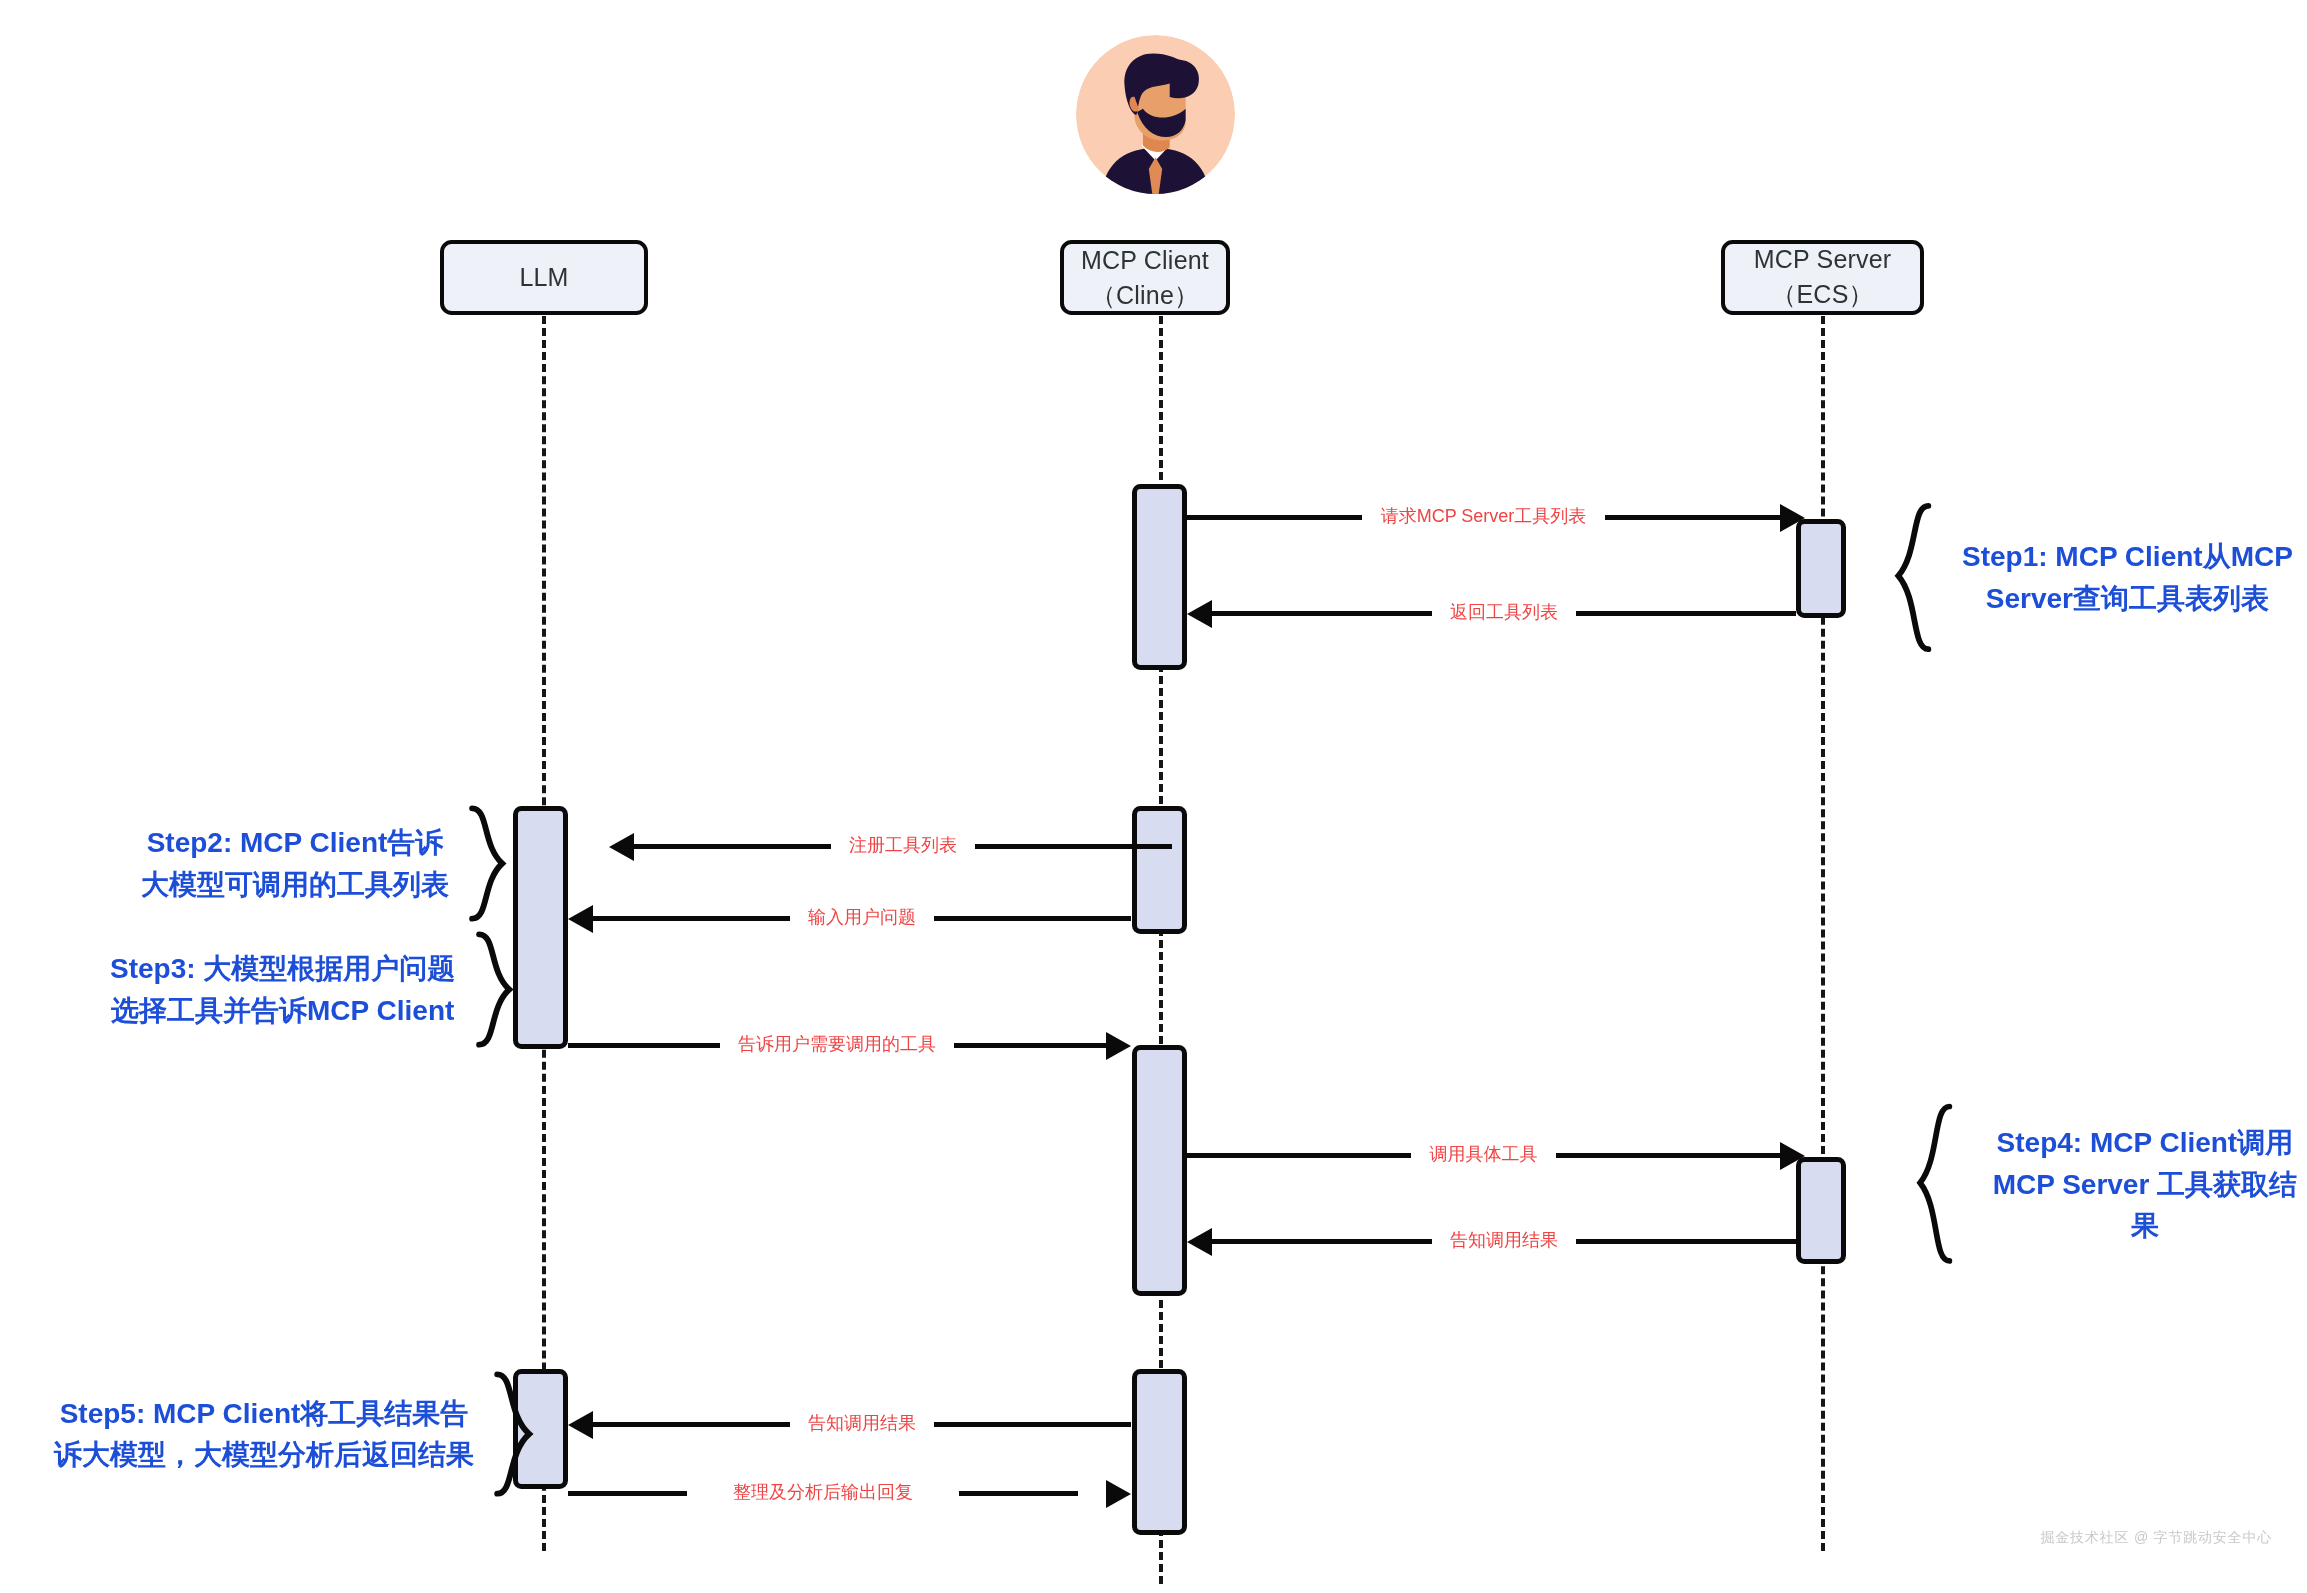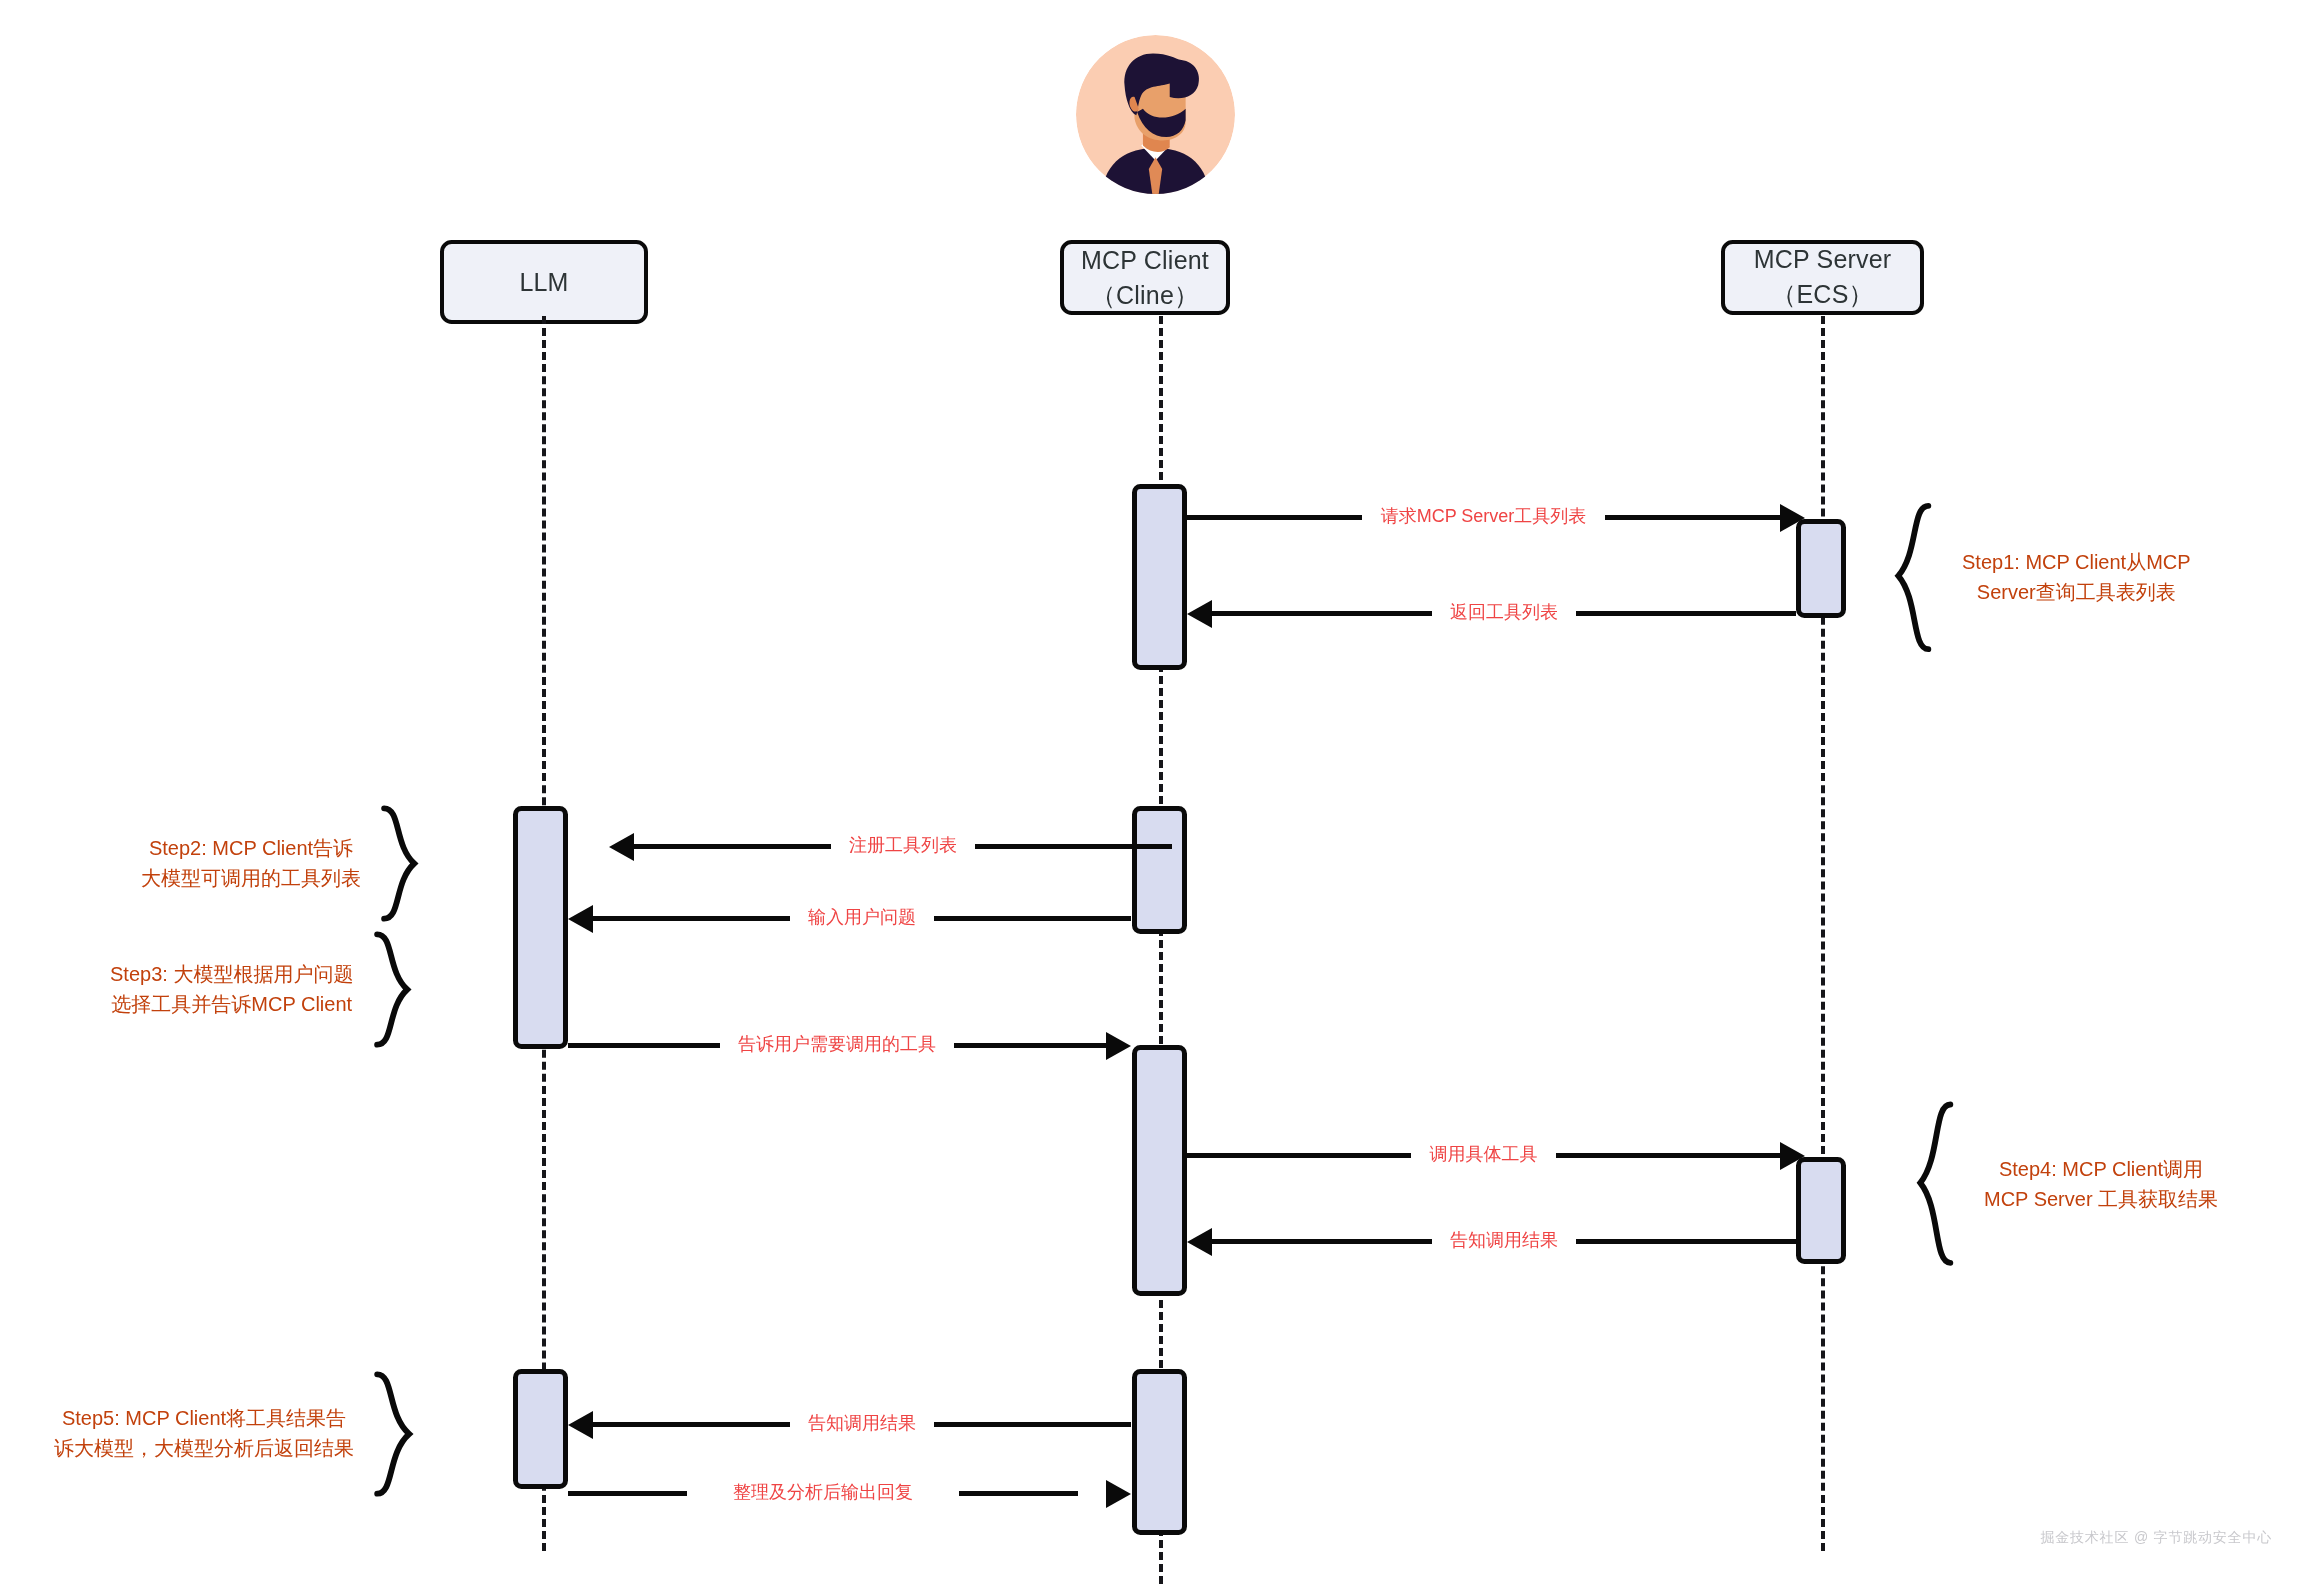--- a/index.html
+++ b/index.html
@@ -99,23 +99,23 @@
     border-right: 25px solid #0a0a0a;
   }
 
   
   .step-note {
     position: absolute;
     display: flex;
     align-items: center;
   }
   .step-note .note-text {
-    font-size: 20px;
-    font-weight: normal;
-    color: #c2410c;
+    font-size: 28px;
+    font-weight: bold;
+    color: #1d4ed8;
     line-height: 1.48;
     white-space: pre-line;
   }
   .step-note.right-of-brace .note-text { text-align: center; padding-left: 22px; }
   .step-note.left-of-brace .note-text  { text-align: center; padding-right: 18.4px; }
 
   
   .watermark {
     position: absolute;
     right: 35px;
@@ -153,21 +153,21 @@
 
         <path d="M73 92 C80 112 92 122 108 122 C120 122 129 114 131 102 L131 88 C118 100 92 104 80 88 Z" fill="#1d1235"></path>
 
         <path d="M58 60 C56 38 70 22 92 22 C110 22 118 28 126 30 C142 32 150 46 146 60 C142 74 126 78 112 74 L112 58 C100 62 84 60 78 72 C74 80 74 92 72 96 C64 92 59 76 58 60 Z" fill="#1d1235"></path>
 
         <path d="M70 74 C64 72 62 82 66 88 C69 93 74 92 75 88 Z" fill="#e0864f"></path>
       </g>
     </svg>
   </div>
 
-  <div class="participant" style="left:440px; top:240px; width:208px; height:84px;">
+  <div class="participant" style="left:440px; top:240px; width:208px; height:75px;">
     <span>LLM</span>
   </div>
 
   <div class="participant" style="left:1060px; top:240px; width:170px; height:75px;">
     <span>MCP Client</span>
     <span>（Cline）</span>
   </div>
 
   <div class="participant" style="left:1721px; top:240px; width:203px; height:75px;justify-content:flex-end;">
     <span>MCP Server</span>

